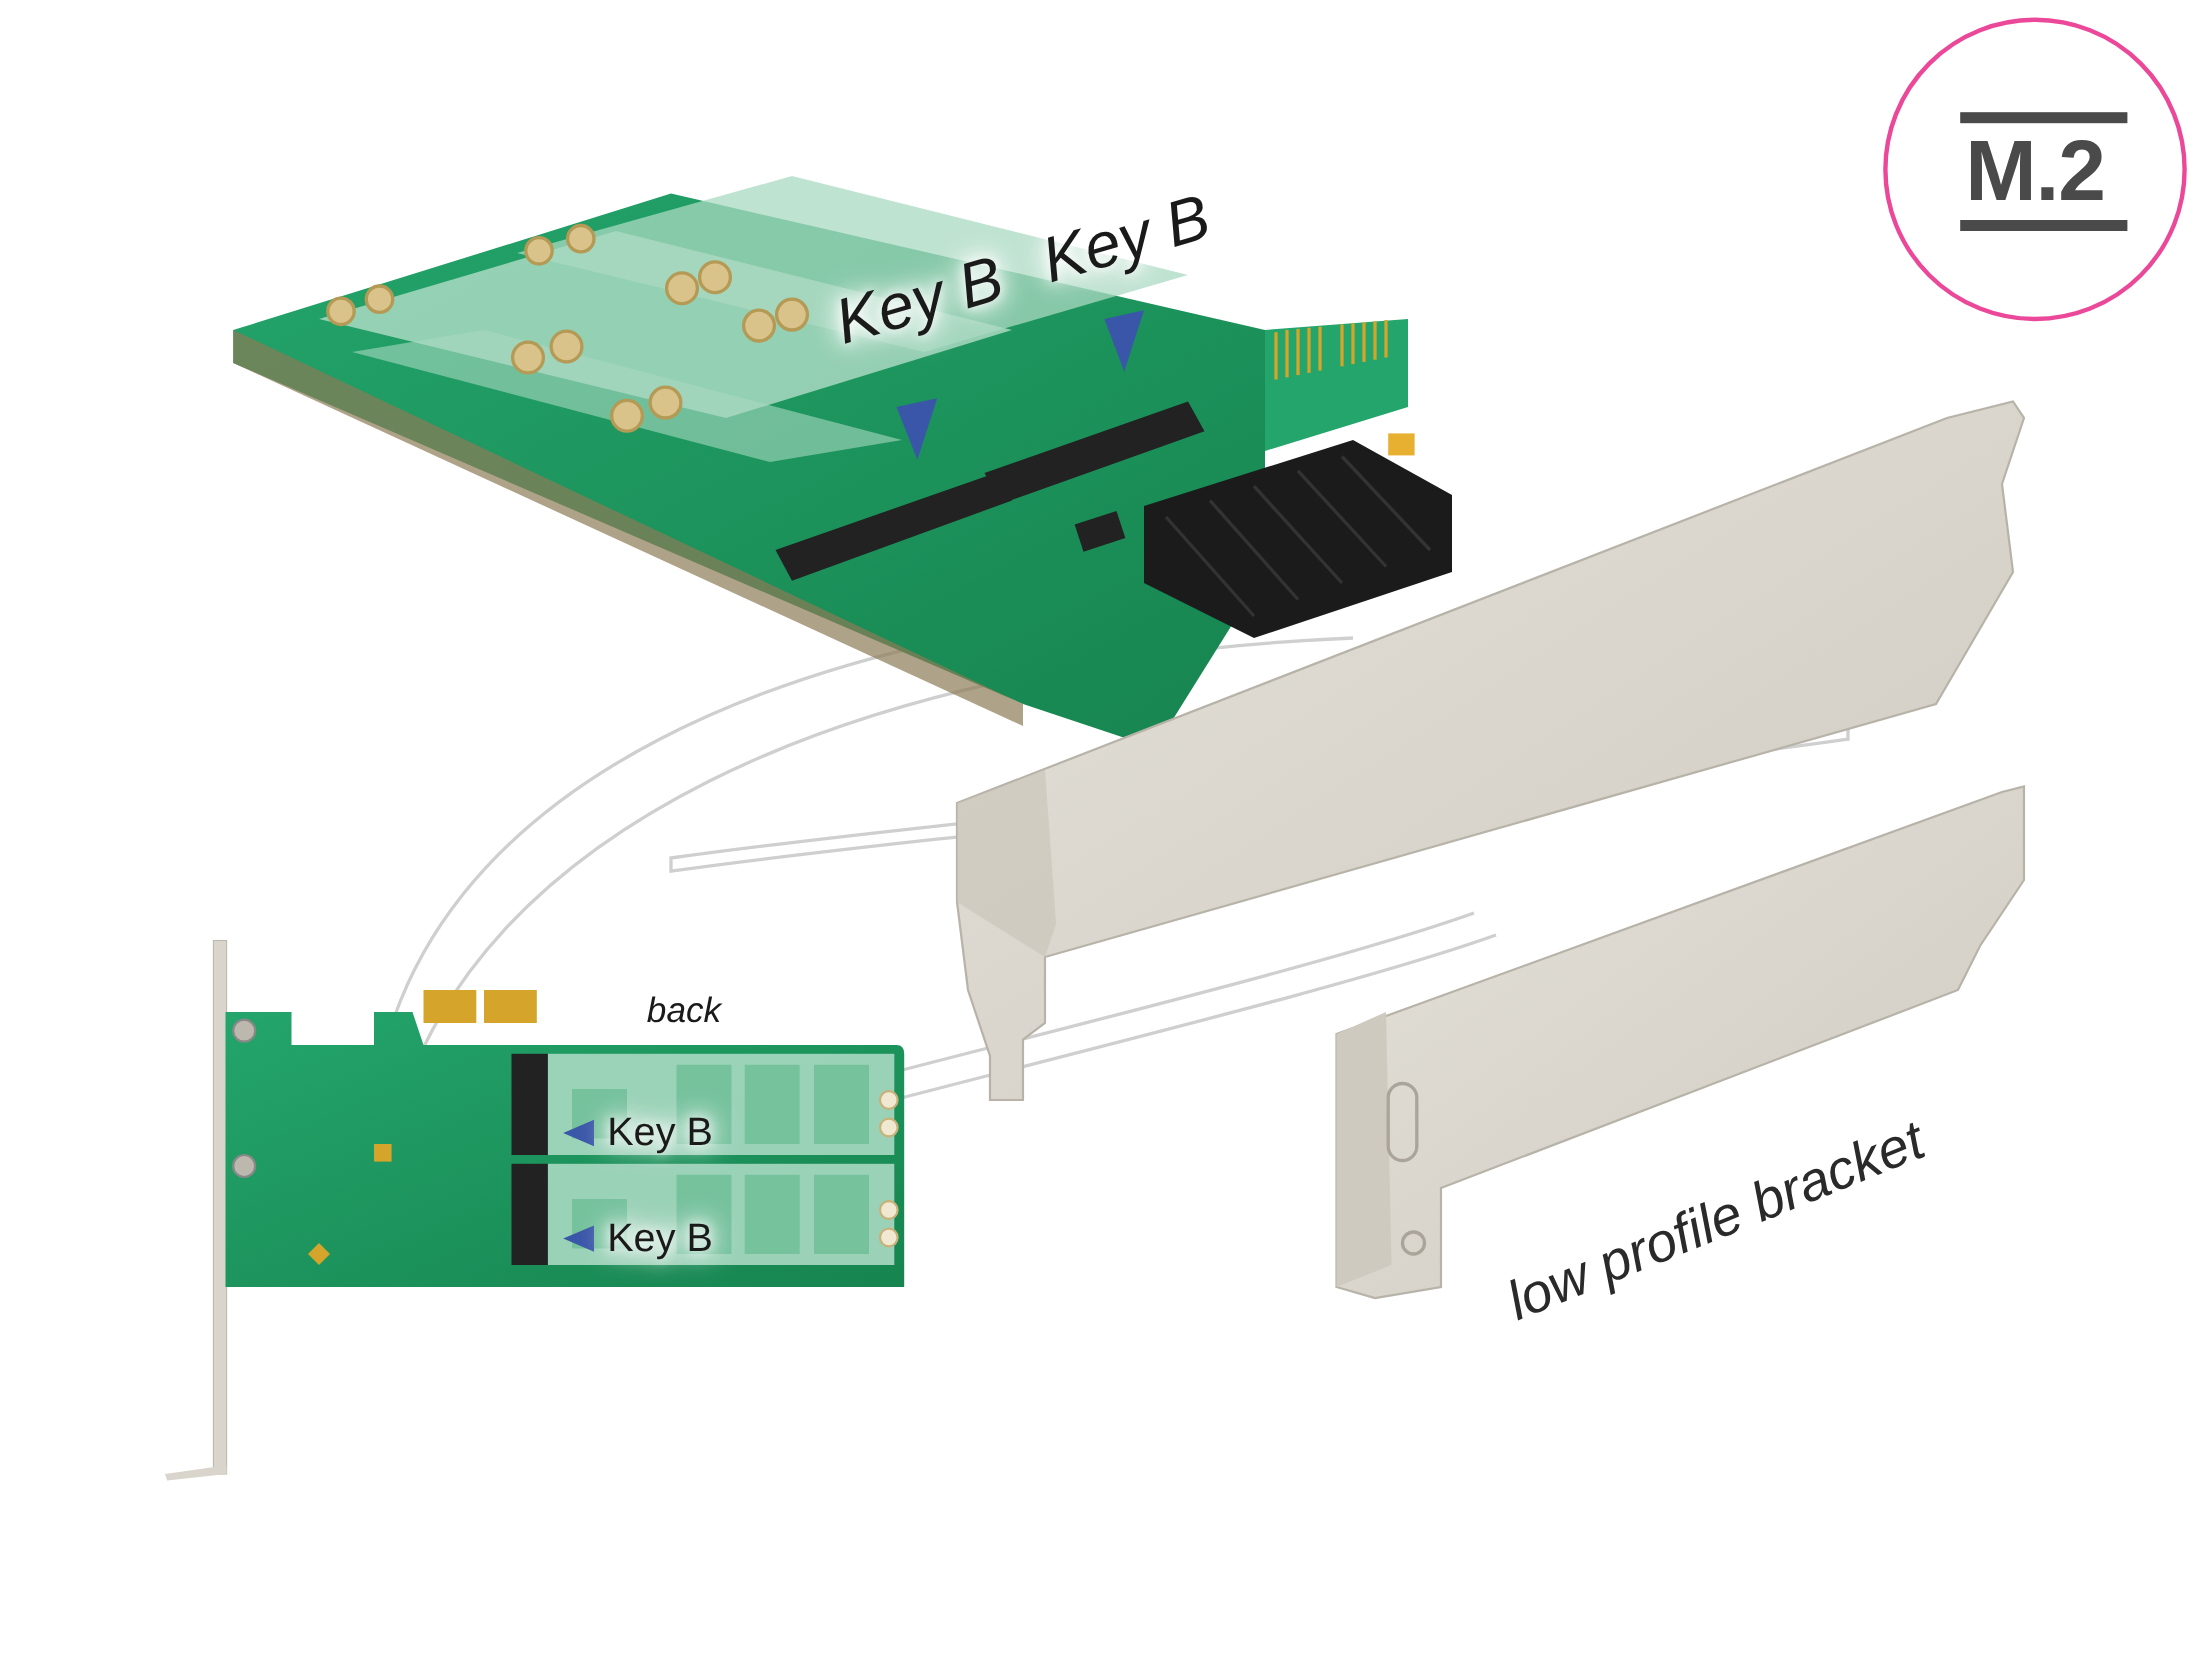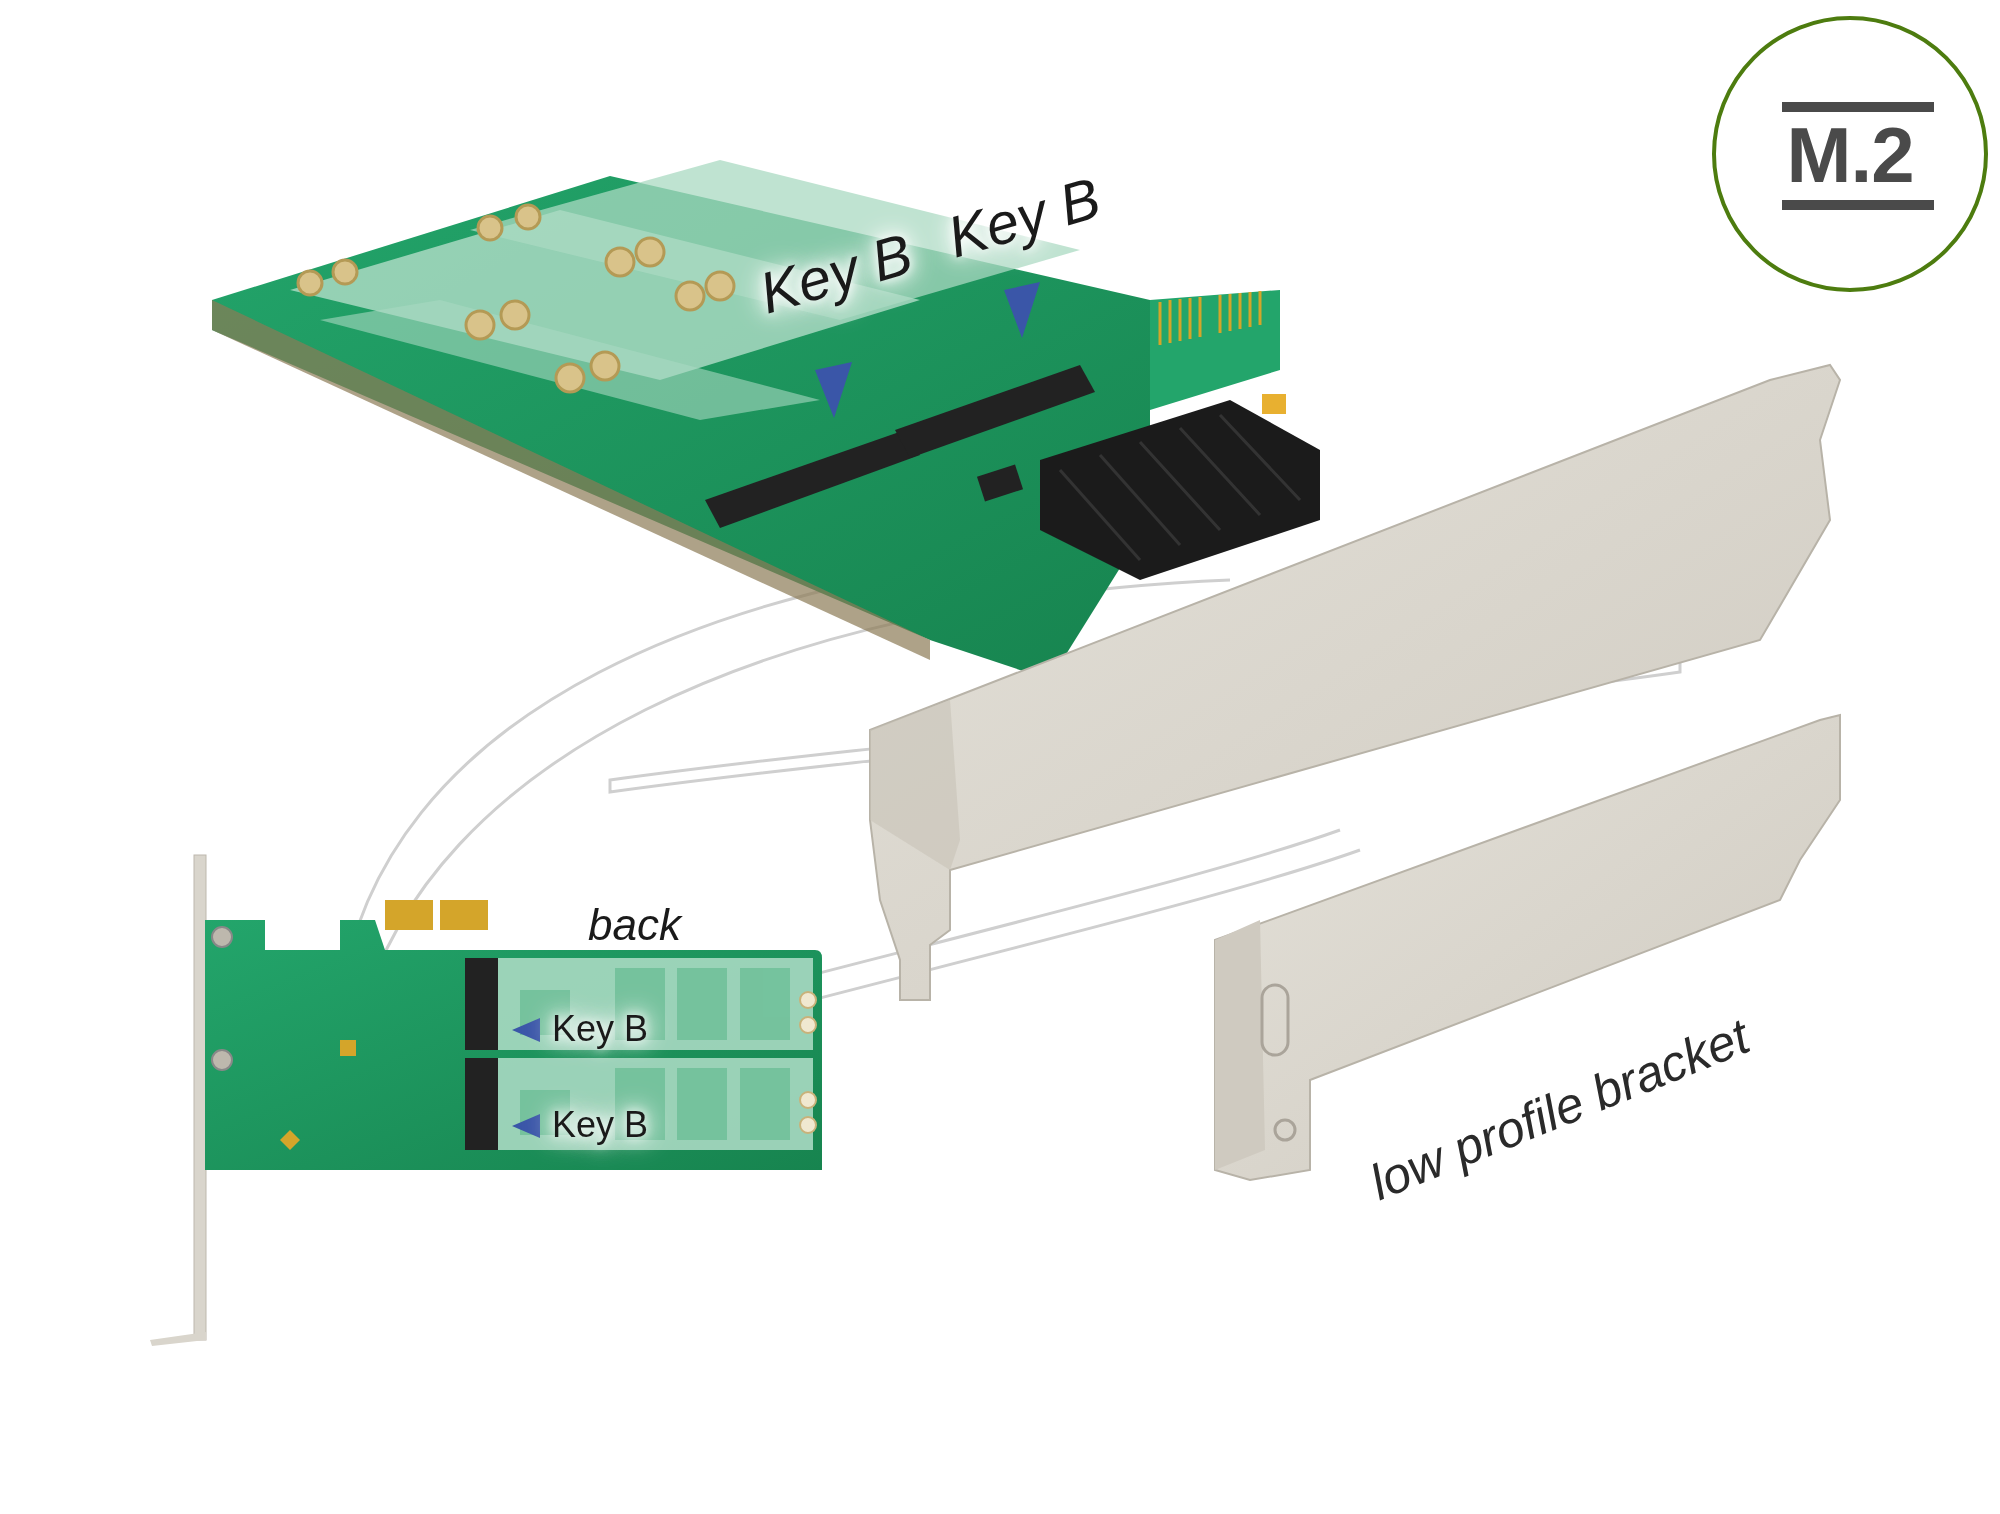--- a/index.html
+++ b/index.html
@@ -4,30 +4,30 @@
 <style>
   html, body { margin: 0; padding: 0; background: #ffffff; }
   body { width: 2000px; height: 1514px; position: relative; overflow: hidden;
          font-family: "Liberation Sans", sans-serif; }
   .scene { position: absolute; left: 0; top: 0; width: 2000px; height: 1514px; }
   .label { position: absolute; color: #1a1a1a; white-space: nowrap; font-family: "Liberation Sans", sans-serif; }
   .italic { font-style: italic; }
   .glow { text-shadow: 0 0 10px #fff, 0 0 18px #fff, 0 0 26px #fff, 0 0 34px #ffffff; }
 
   .m2-badge { position: absolute; left: 1712px; top: 16px; width: 276px; height: 276px;
-              border: 4px solid #4d7c0f; border-radius: 50%; box-sizing: border-box; }
+              border: 4px solid #ec4899; border-radius: 50%; box-sizing: border-box; }
   .m2-text { position: absolute; left: 0; right: 0; top: 96px; text-align: center;
              font-size: 78px; font-weight: bold; color: #4a4a4a; letter-spacing: -1px; line-height: 78px; }
   .m2-bar { position: absolute; left: 66px; width: 152px; height: 10px; background: #4a4a4a; }
   .m2-bar.top { top: 82px; }
   .m2-bar.bottom { top: 180px; }
 
   .key-b-1 { left: 752px; top: 262px; font-size: 58px; transform: rotate(-16deg); transform-origin: left top; }
   .key-b-2 { left: 940px; top: 206px; font-size: 58px; transform: rotate(-16deg); transform-origin: left top; }
-  .back-label { left: 588px; top: 900px; font-size: 44px; }
+  .back-label { left: 588px; top: 900px; font-size: 32px; }
   .key-b-back-1 { left: 552px; top: 1008px; font-size: 36px; }
   .key-b-back-2 { left: 552px; top: 1104px; font-size: 36px; }
   .lp-label { left: 1362px; top: 1158px; font-size: 50px; transform: rotate(-22deg); transform-origin: left top; color: #2a2a2a; }
 </style>
 </head>
 <body>
 
 <div class="scene">
   <svg width="2000" height="1514" viewBox="0 0 2000 1514" xmlns="http://www.w3.org/2000/svg">
     <defs>

